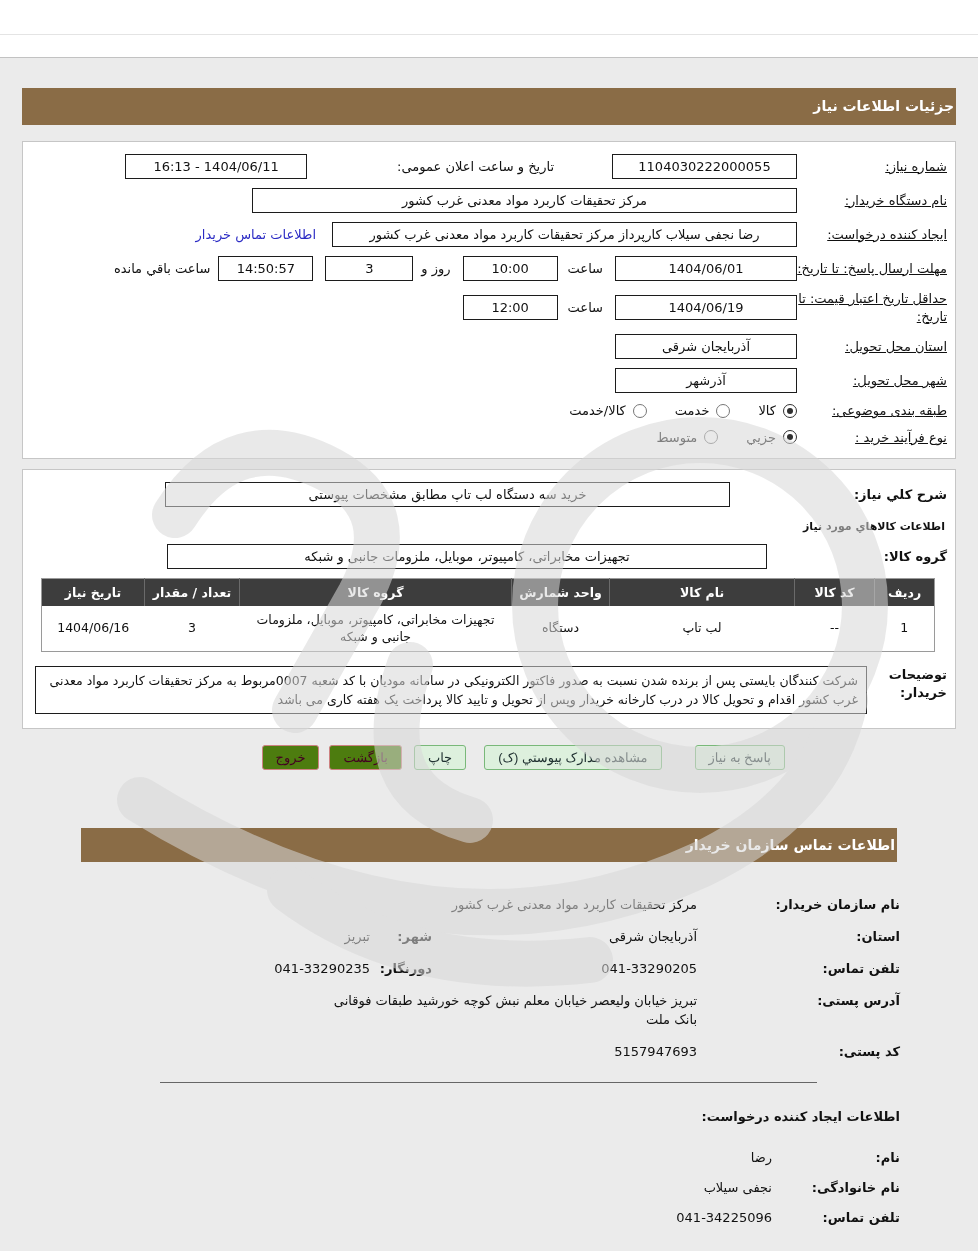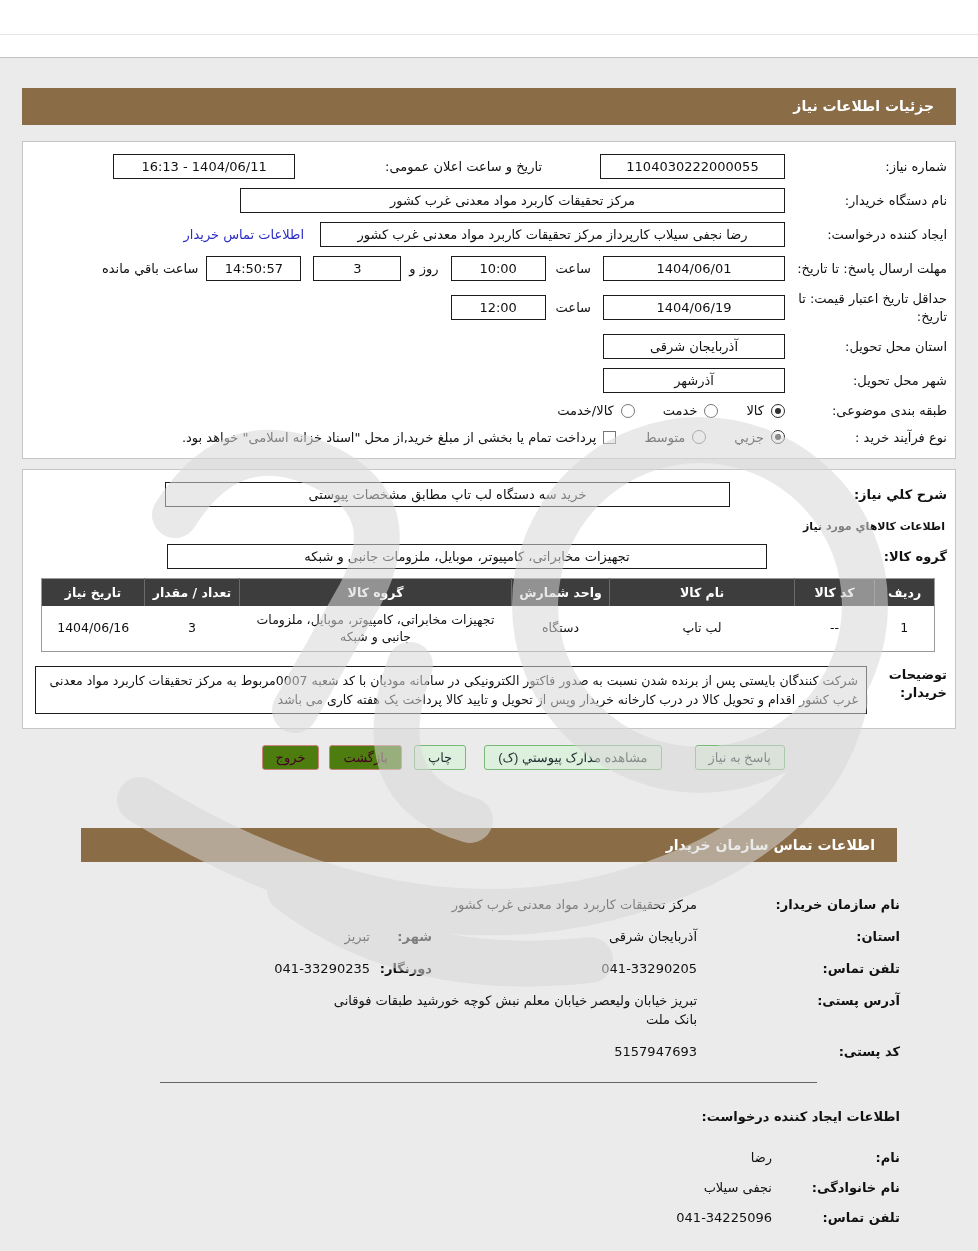--- a/index.html
+++ b/index.html
@@ -10,29 +10,29 @@
     font-family: "DejaVu Sans", sans-serif;
     font-size: 13px; color: #111;
     direction: rtl;
     position: relative;
     overflow: hidden;
   }
   .topbar { height:58px; background:#fff; border-bottom:1px solid #c2c2c2; position:relative; }
   .topline { position:absolute; top:34px; left:0; width:100%; border-top:1px solid #e4e4e4; }
 
   .bar { background:#8a6c46; color:#fff; font-weight:bold; font-size:14px;
-         height:37px; line-height:37px; padding:0 22px; }
+         height:37px; line-height:37px; padding:0 2px; }
   .bar1 { margin:30px 22px 16px; }
   .bar2 { margin:58px 81px 0; height:34px; line-height:34px; }
 
   .panel { background:#fff; border:1px solid #c6c6c6; margin:0 22px; padding:12px 8px 10px; position:relative; }
   .panel2 { margin-top:10px; padding-bottom:14px; }
 
   .frow { display:flex; align-items:center; margin-bottom:9px; }
-  .flabel { width:150px; min-width:150px; margin-left:12px; line-height:1.35; }
+  .flabel { width:150px; min-width:150px; line-height:1.35;text-decoration:underline; }
   .midlabel { white-space:nowrap; }
   .input { background:#fff; border:1px solid #1c1c1c; height:25px; line-height:23px;
            text-align:center; padding:0 4px; white-space:nowrap; overflow:hidden; }
   .area { background:#fff; border:1px solid #1c1c1c; min-height:46px; padding:4px 8px;
           line-height:1.55; font-size:12.5px; text-align:right; flex:1; margin-left:4px; }
   .ltr { direction:ltr; unicode-bidi:isolate; }
   .link { color:#2b2bc4; margin-right:16px; white-space:nowrap; cursor:pointer; }
 
   .w88{width:88px;min-width:88px}.w95{width:95px;min-width:95px}.w182{width:182px;min-width:182px}
   .w185{width:185px;min-width:185px}.w465{width:465px}.w545{width:545px}.w565{width:565px}.w600{width:600px}.g8{margin-left:8px}.g10{margin-left:10px}.g12{margin-left:12px}
@@ -169,24 +169,20 @@
 
   <div class="frow" style="margin-bottom:2px;">
     <div class="flabel">نوع فرآیند خرید :</div>
     <div class="opt">
       <span class="radio checked"></span>
       <span>جزيي</span>
     </div>
     <div class="opt">
       <span class="radio"></span>
       <span>متوسط</span>
-    </div>
-    <div class="opt">
-      <span class="checkbox"></span>
-      <span>پرداخت تمام یا بخشی از مبلغ خرید,از محل "اسناد خزانه اسلامی" خواهد بود.</span>
     </div>
   </div>
 
 </div>
 
 <div class="panel panel2">
 
   <div class="frow">
     <div class="p2label">شرح كلي نياز:</div>
     <div class="input w565 gap112">خرید سه دستگاه لب تاپ مطابق مشخصات پیوستی</div>

